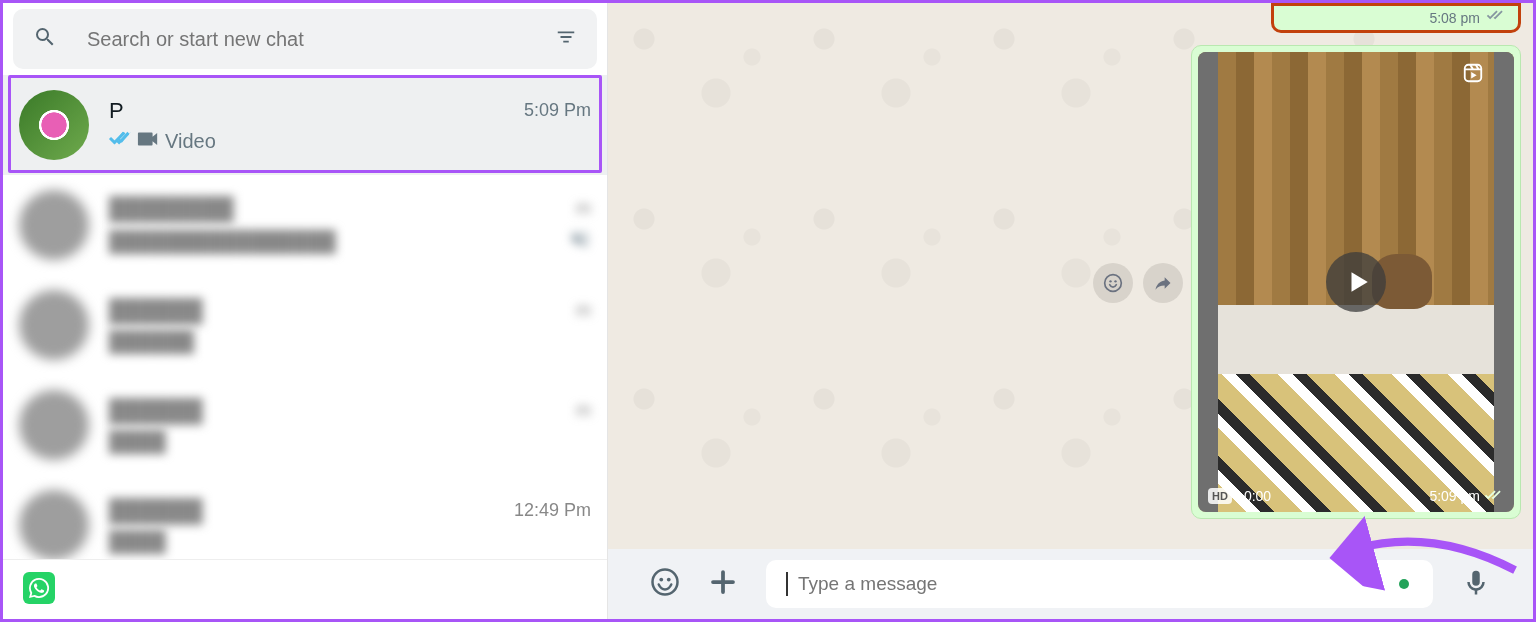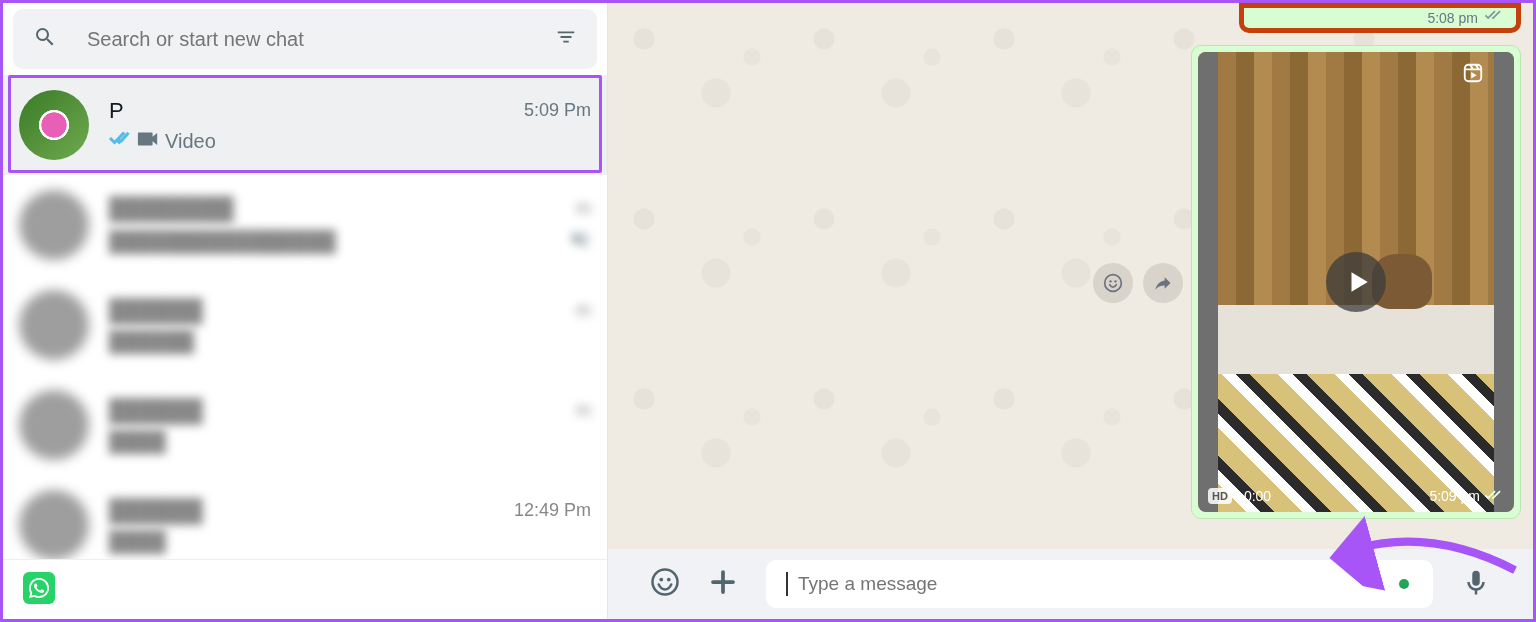--- a/index.html
+++ b/index.html
@@ -40,21 +40,21 @@
   
   .convo-bg::before { content:""; position:absolute; inset:0;
     background-image: radial-gradient(circle at 20% 20%, rgba(0,0,0,0.04) 0 10px, transparent 11px),
                       radial-gradient(circle at 60% 50%, rgba(0,0,0,0.035) 0 14px, transparent 15px),
                       radial-gradient(circle at 80% 30%, rgba(0,0,0,0.03) 0 8px, transparent 9px);
     background-size: 180px 180px;
   }
   .messages { flex:1; position:relative; padding:0 12px; display:flex; flex-direction:column; align-items:flex-end; gap:12px; overflow:hidden;}
   .msg-bubble { position:relative; z-index:2;}
 
-  .time-only-bubble { width:282px; height:30px; margin-top:0; background:#d9fdd3; border:5px solid #c2410c; border-radius:0 0 10px 10px; display:flex; justify-content:flex-end; align-items:center; padding:0 12px; gap:6px;}
+  .time-only-bubble { width:250px; height:30px; margin-top:0; background:#d9fdd3; border:3px solid #c2410c; border-radius:0 0 10px 10px; display:flex; justify-content:flex-end; align-items:center; padding:0 12px; gap:6px;}
   .time-only-bubble .ts { font-size:14px; color:#667781;}
   .dbl-grey svg { width:20px; height:14px;}
 
   .video-bubble { width:330px; padding:6px; background:#d9fdd3; border:1px solid #b9e8b0; border-radius:10px; position:relative;}
   .video-thumb { width:100%; height:460px; border-radius:8px; position:relative; overflow:hidden;
      background: linear-gradient(to bottom, #8a6a3f 0 55%, #d7d2c8 55% 70%, #c9b98a 70% 100%);
      display:flex; align-items:center; justify-content:center;}
   
   .video-thumb::before, .video-thumb::after { content:""; position:absolute; top:0; bottom:0; width:20px; background:#6f6f6f;}
   .video-thumb::before { left:0;} .video-thumb::after { right:0;}

